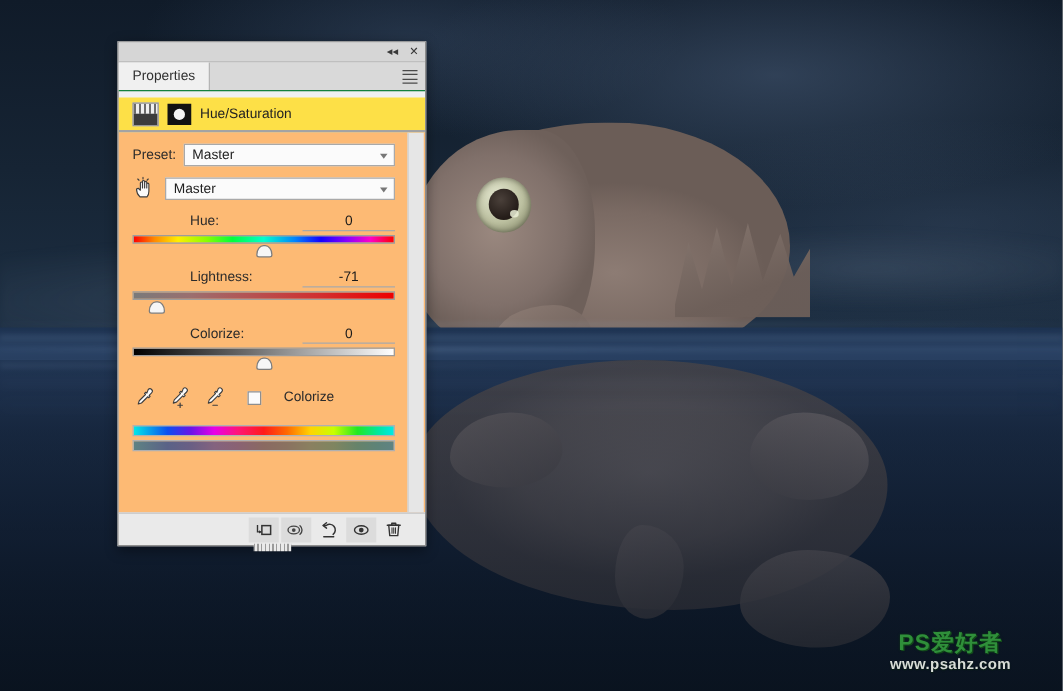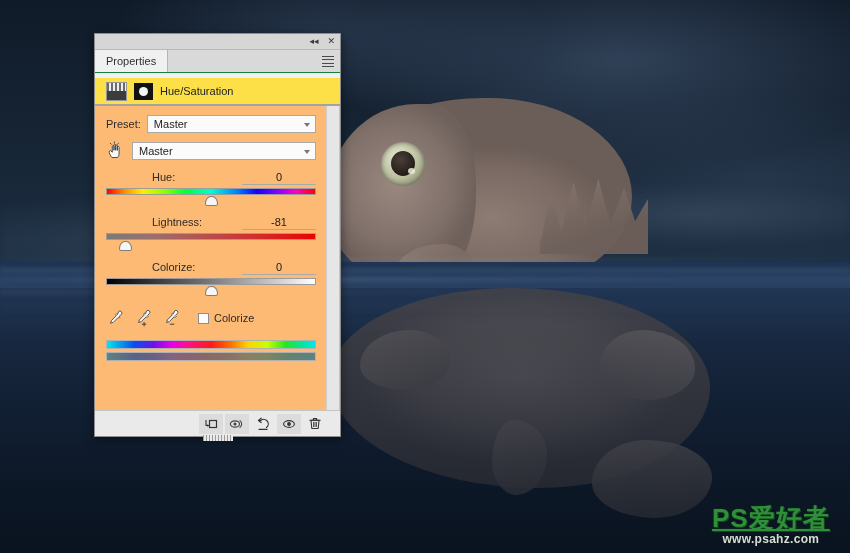--- a/index.html
+++ b/index.html
@@ -131,24 +131,23 @@
     pointer-events: none;
   }
 
   
   .watermark {
     position: absolute; left: 712px; top: 505px;
     text-align: center; line-height: 1;
     user-select: none;
   }
   .wm-main {
-    font-size: 26px; font-weight: bold; letter-spacing: 1px;
+    font-size: 18px; font-weight: bold; letter-spacing: 1px;
     color: #2f8f3a;
     text-shadow: 0 0 2px #0d3b14, 1px 1px 0 #15501d;
-    text-decoration: underline;
   }
   .wm-sub {
     margin-top: 2px;
     font-size: 12px; font-weight: bold; letter-spacing: .3px;
     color: #d8dcd8;
     text-shadow: 0 1px 1px #0a2010;
   }
 
   
   #properties-panel {
@@ -278,21 +277,21 @@
     background: #f6f6f6;
     border: 1px solid #7d7d7d;
     border-radius: 45% 45% 18% 18% / 75% 75% 20% 20%;
   }
 
   .row-tools {
     display: flex; align-items: center; gap: 10px;
     margin: 14px 0 13px 0;
   }
   .eyedropper { width: 18px; height: 18px; }
-  .colorize-wrap { display: flex; align-items: center; gap: 5px; margin-left: 8px; text-align: right; }
+  .colorize-wrap { display: flex; align-items: center; gap: 18px; margin-left: 8px; text-align: right; }
   .checkbox {
     width: 11px; height: 11px;
     background: #fbfbfb; border: 1px solid #8e8e8e;
   }
   .colorize-label { font-size: 11px; color: #2b2b2b; }
 
   .colorbars { margin-top: 4px; }
   .bar {
     height: 9px; border: 1px solid #b0b0b0; margin-bottom: 3px;
   }
@@ -429,21 +428,21 @@
           </div>
           <div class="slider-track-wrap">
             <div class="slider-track track-hue"></div>
             <div class="slider-thumb" id="thumb-hue" style="left: 50%;"></div>
           </div>
         </div>
 
         <div class="slider-group">
           <div class="slider-head">
             <span class="slider-label">Lightness:</span>
-            <span class="slider-value">-81</span>
+            <span class="slider-value">-71</span>
           </div>
           <div class="slider-track-wrap">
             <div class="slider-track track-sat"></div>
             <div class="slider-thumb" id="thumb-saturation" style="left: 9.5%;"></div>
           </div>
         </div>
 
         <div class="slider-group">
           <div class="slider-head">
             <span class="slider-label">Colorize:</span>

